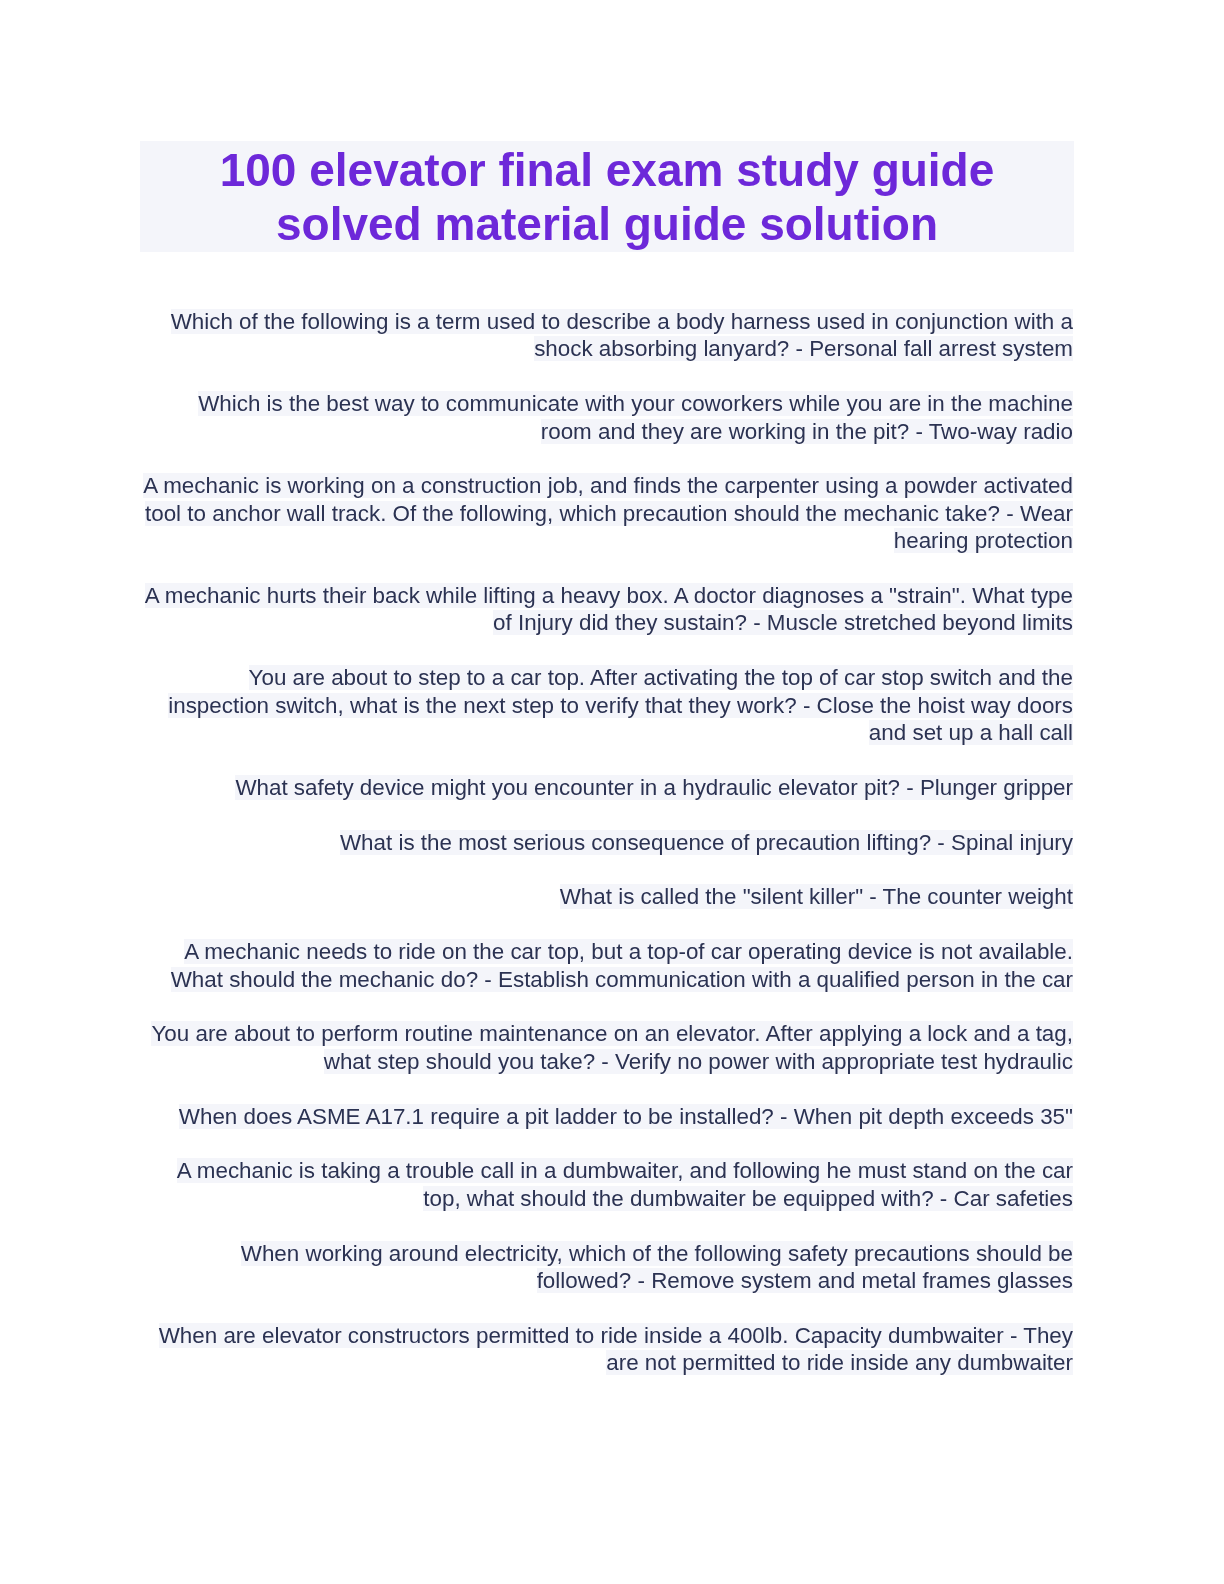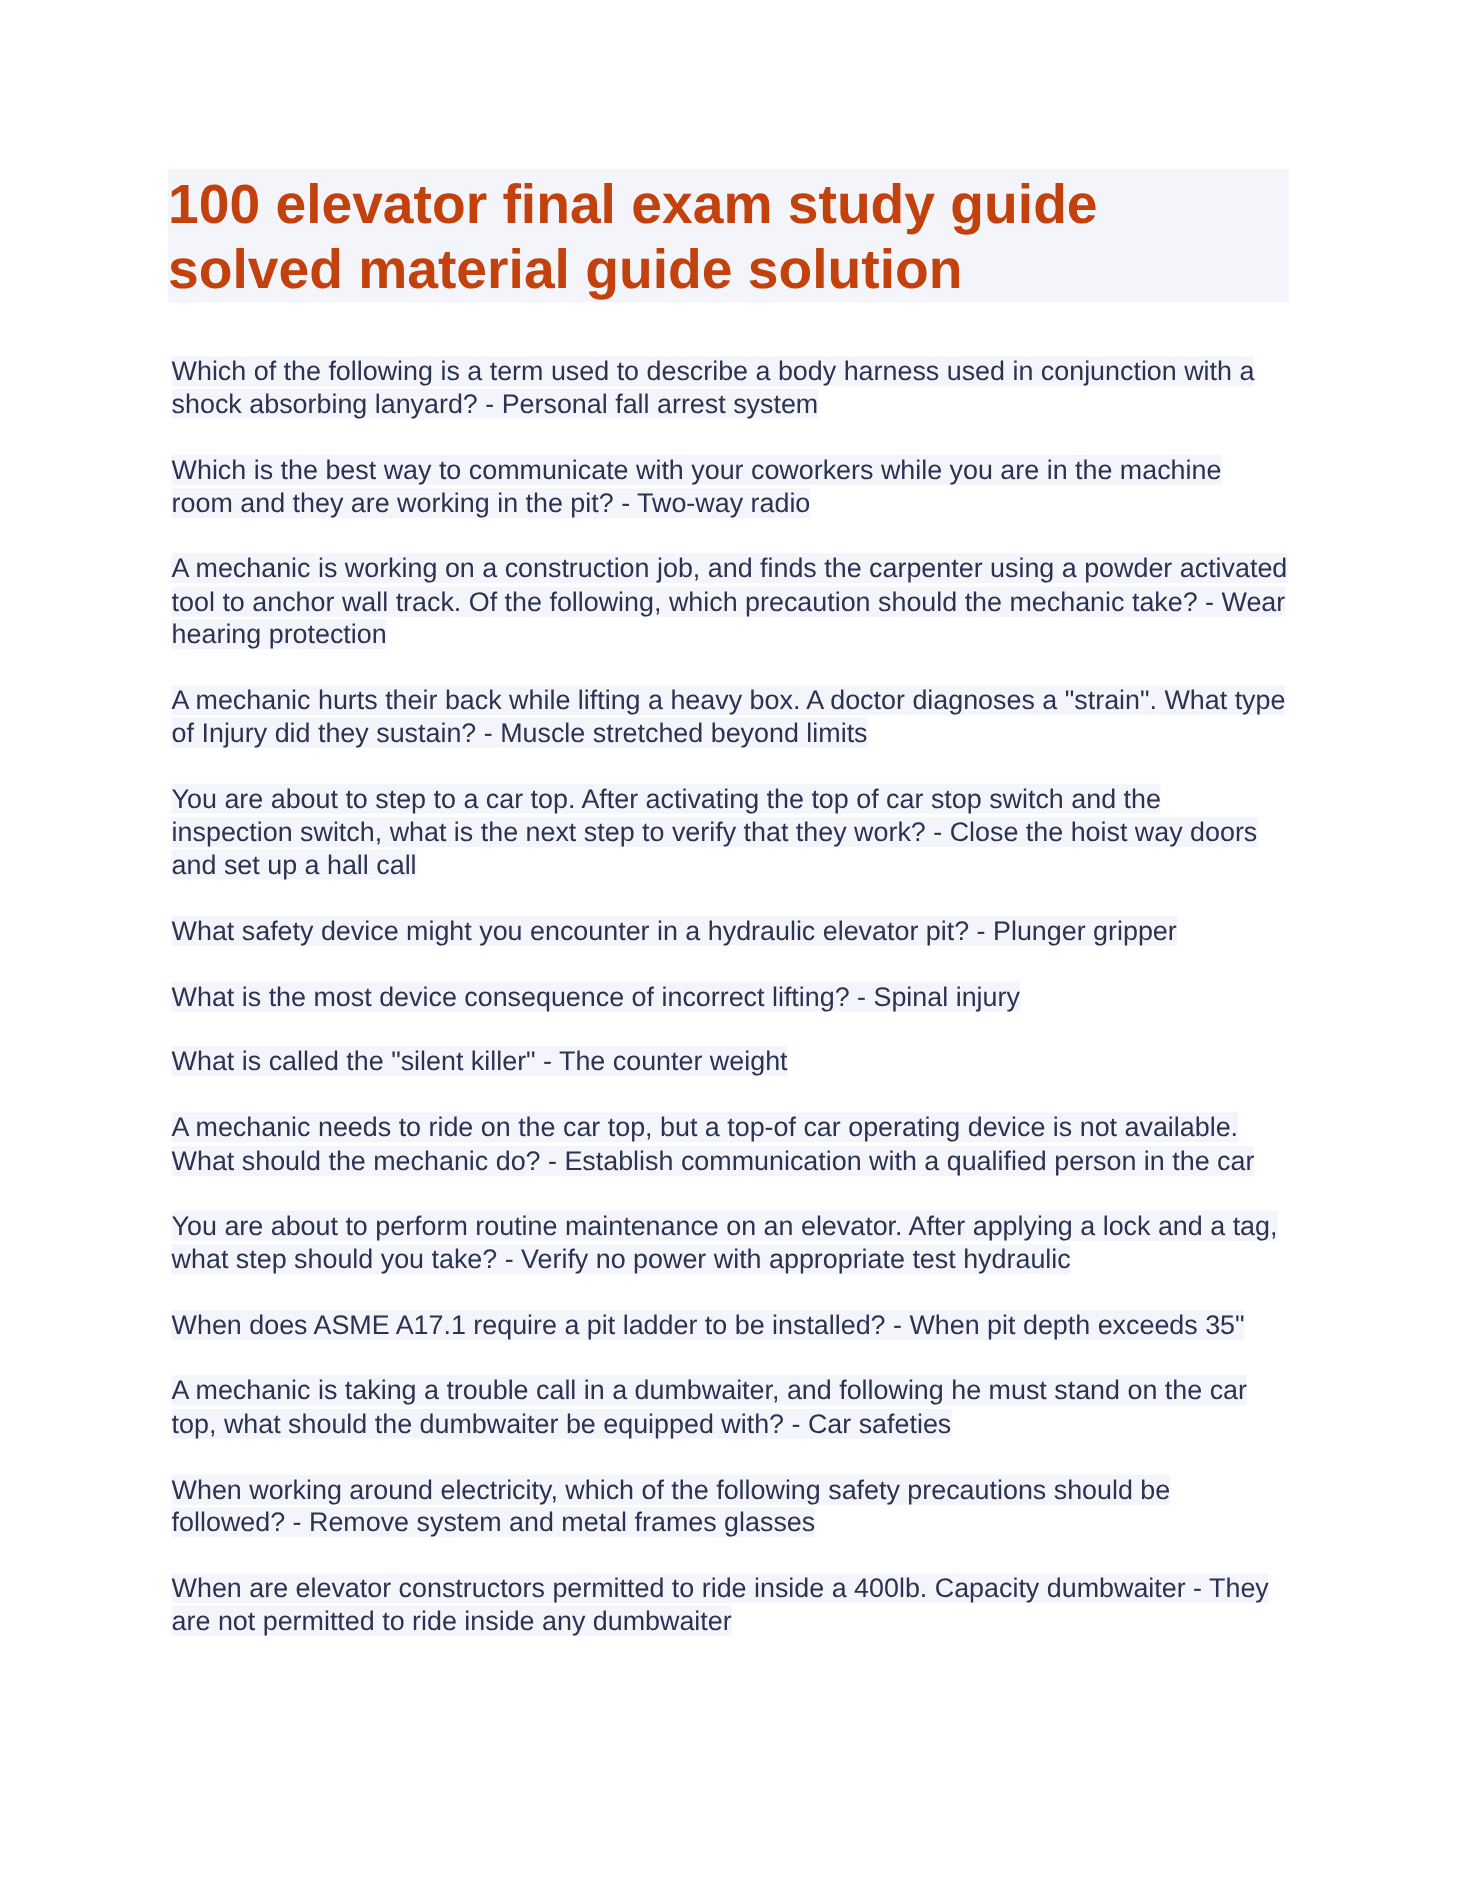--- a/index.html
+++ b/index.html
@@ -15,33 +15,34 @@
       font-family: "Liberation Sans", sans-serif;
       color: #2b3252;
     }
     .page-title {
       position: absolute;
       left: 140px;
       top: 141px;
       width: 934px;
       height: 111px;
       background: #f4f5fa;
-      text-align: left;
+      text-align: center;
       font-weight: bold;
       font-size: 46px;
       line-height: 54px;
       padding-top: 2px;
       box-sizing: border-box;
-      color: #c2410c;
+      color: #6d28d9;
     }
     .qa-list {
       position: absolute;
       left: 143px;
-      top: 296px;
+      top: 308px;
       width: 930px;
+      text-align: right;
     }
     .qa-item {
       font-size: 22.4px;
       line-height: 27.4px;
       margin: 0 0 27.4px 0;
       padding: 0;
     }
     .qa-item .hl {
       background: #f4f5fa;
       box-decoration-break: clone;
@@ -56,21 +57,21 @@
   <span>solved material guide solution</span>
 </h1>
 
 <div class="qa-list">
   <p class="qa-item"><span class="hl">Which of the following is a term used to describe a body harness used in conjunction with a shock absorbing lanyard? - Personal fall arrest system</span></p>
   <p class="qa-item"><span class="hl">Which is the best way to communicate with your coworkers while you are in the machine room and they are working in the pit? - Two-way radio</span></p>
   <p class="qa-item"><span class="hl">A mechanic is working on a construction job, and finds the carpenter using a powder activated tool to anchor wall track. Of the following, which precaution should the mechanic take? - Wear hearing protection</span></p>
   <p class="qa-item"><span class="hl">A mechanic hurts their back while lifting a heavy box. A doctor diagnoses a "strain". What type of Injury did they sustain? - Muscle stretched beyond limits</span></p>
   <p class="qa-item"><span class="hl">You are about to step to a car top. After activating the top of car stop switch and the inspection switch, what is the next step to verify that they work? - Close the hoist way doors and set up a hall call</span></p>
   <p class="qa-item"><span class="hl">What safety device might you encounter in a hydraulic elevator pit? - Plunger gripper</span></p>
-  <p class="qa-item"><span class="hl">What is the most device consequence of incorrect lifting? - Spinal injury</span></p>
+  <p class="qa-item"><span class="hl">What is the most serious consequence of precaution lifting? - Spinal injury</span></p>
   <p class="qa-item"><span class="hl">What is called the "silent killer" - The counter weight</span></p>
   <p class="qa-item"><span class="hl">A mechanic needs to ride on the car top, but a top-of car operating device is not available. What should the mechanic do? - Establish communication with a qualified person in the car</span></p>
   <p class="qa-item"><span class="hl">You are about to perform routine maintenance on an elevator. After applying a lock and a tag, what step should you take? - Verify no power with appropriate test hydraulic</span></p>
   <p class="qa-item"><span class="hl">When does ASME A17.1 require a pit ladder to be installed? - When pit depth exceeds 35"</span></p>
   <p class="qa-item"><span class="hl">A mechanic is taking a trouble call in a dumbwaiter, and following he must stand on the car top, what should the dumbwaiter be equipped with? - Car safeties</span></p>
   <p class="qa-item"><span class="hl">When working around electricity, which of the following safety precautions should be followed? - Remove system and metal frames glasses</span></p>
   <p class="qa-item"><span class="hl">When are elevator constructors permitted to ride inside a 400lb. Capacity dumbwaiter - They are not permitted to ride inside any dumbwaiter</span></p>
 </div>
 
 </body></html>

